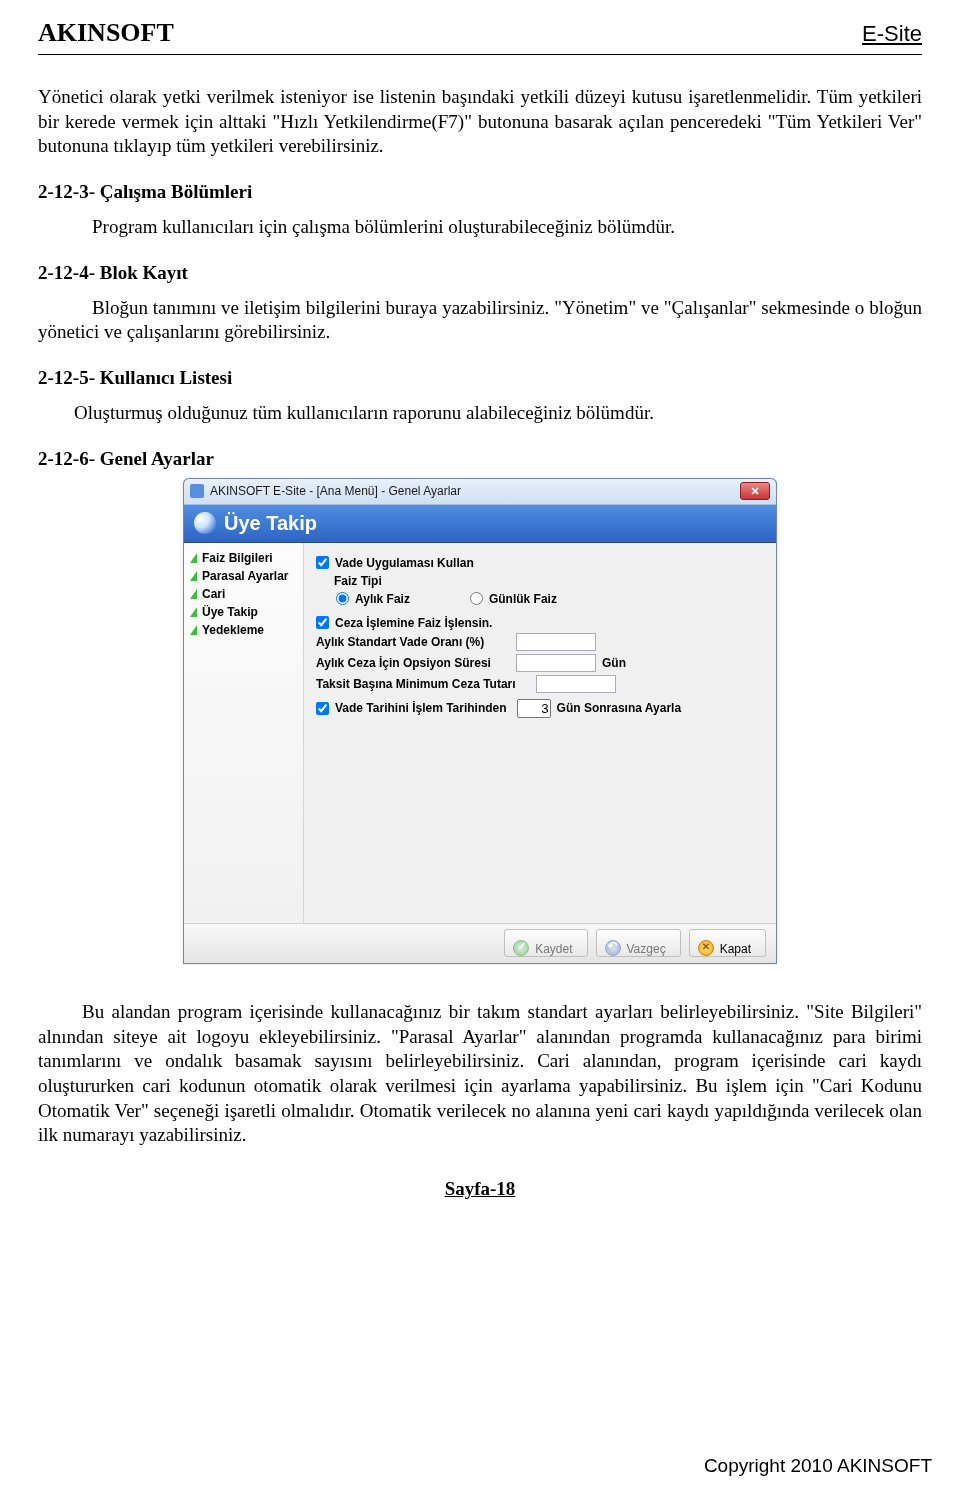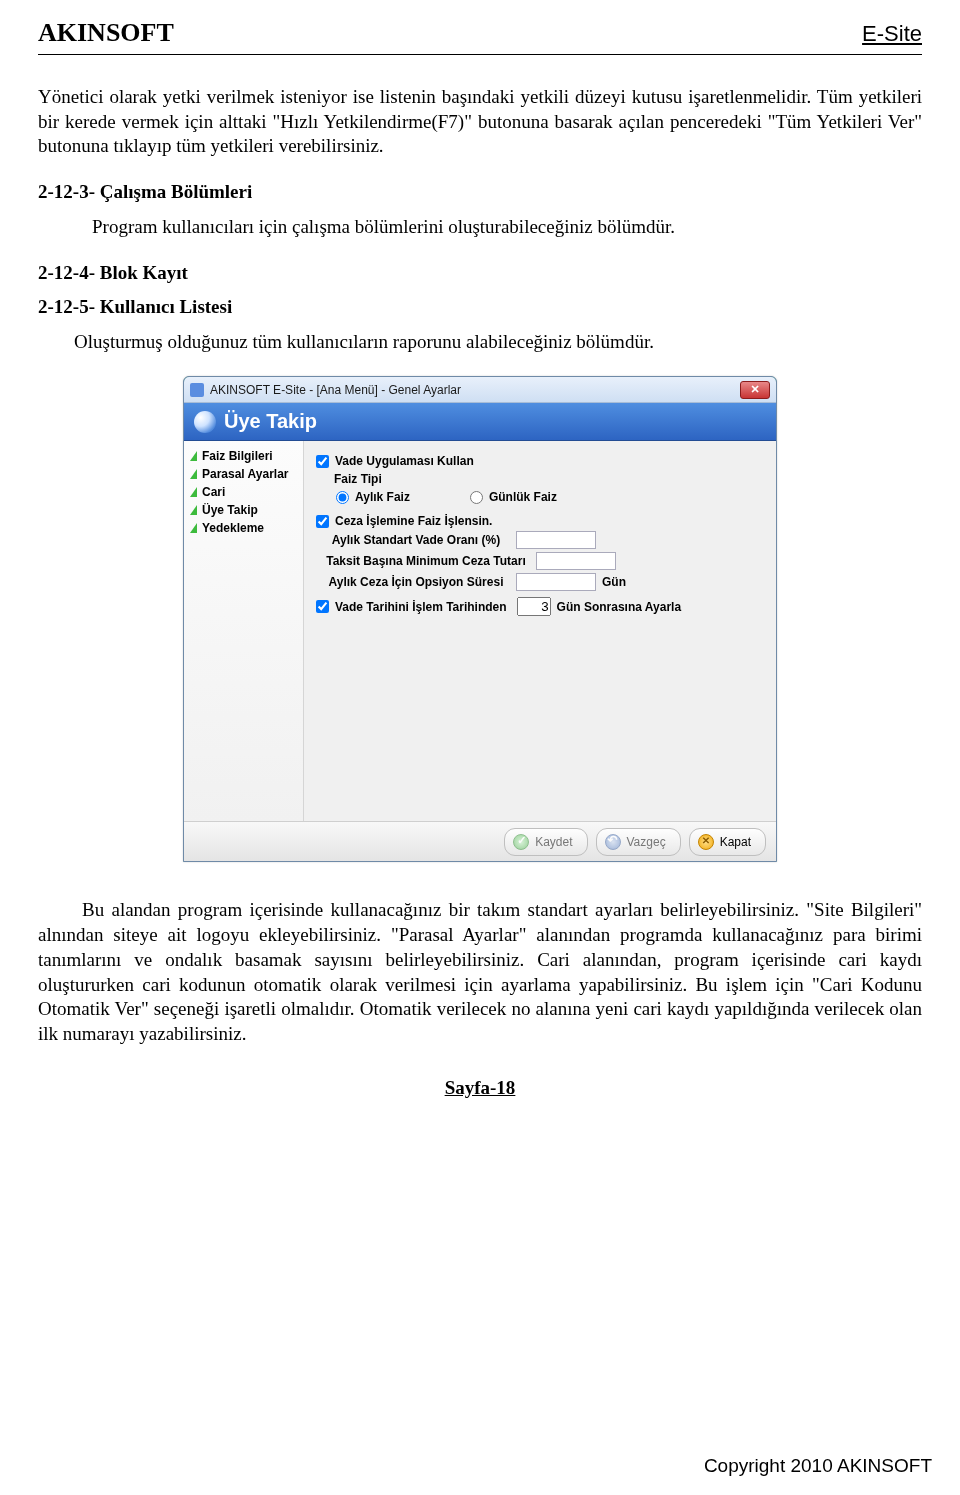--- a/index.html
+++ b/index.html
@@ -113,39 +113,39 @@
   .cb-row { display: flex; align-items: center; margin: 3px 0; font-weight: bold; }
   .cb-row input[type=checkbox] { margin-right: 6px; width: 13px; height: 13px; }
   .group-title { font-weight: bold; margin: 4px 0 4px 18px; }
   .radio-row { display: flex; align-items: center; gap: 60px; margin: 2px 0 10px 20px; font-weight: bold; }
   .radio-row label { display: flex; align-items: center; gap: 6px; }
   .field-row { display: flex; align-items: center; margin: 3px 0; font-weight: bold; }
   .field-row input[type=text] {
     height: 18px; border: 1px solid #aab; background: #fff; padding: 0 3px;
     font-size: 12px;
   }
-  .lbl { white-space: nowrap; text-align: center; }
+  .lbl { white-space: nowrap; }
   .after { margin-left: 6px; }
 
   .btnbar {
     height: 40px;
     background: linear-gradient(#f8f8f8,#e4e4e4);
     border-top: 1px solid #cfcfcf;
     display: flex;
     align-items: center;
     justify-content: flex-end;
     gap: 8px;
     padding-right: 10px;
   }
   .btn {
-    display: flex; align-items: center; gap: 6px;
+    display: flex; align-items: flex-end; gap: 6px;
     height: 28px;
     padding: 0 14px 0 8px;
     border: 1px solid #bfbfbf;
-    border-radius: 11px;
+    border-radius: 3px;
     background: linear-gradient(#fefefe,#e8e8e8);
     font-size: 12px;
     color: #777;
     cursor: pointer;
   }
   .btn.enabled { color: #000; }
   .bico { width: 16px; height: 16px; border-radius: 50%; display: inline-block; }
   .ico-save { background: radial-gradient(#c7f3c7,#5fbb5f); border: 1px solid #4a9a4a; opacity: 0.6; position: relative; }
   .ico-save::after { content: "✓"; position: absolute; left: 3px; top: -1px; color: #fff; font-size: 11px; font-weight: bold; }
   .ico-cancel { background: radial-gradient(#c9d8ef,#6a8dc9); border: 1px solid #5775aa; opacity: 0.6; position: relative; }
@@ -164,27 +164,31 @@
 
   <p class="para">Yönetici olarak yetki verilmek isteniyor ise listenin başındaki yetkili düzeyi kutusu işaretlenmelidir. Tüm yetkileri bir kerede vermek için alttaki "Hızlı Yetkilendirme(F7)" butonuna basarak açılan penceredeki "Tüm Yetkileri Ver" butonuna tıklayıp tüm yetkileri verebilirsiniz.</p>
 
   <div>
     <div class="sec-title">2-12-3- Çalışma Bölümleri</div>
     <div class="sec-body">Program kullanıcıları için çalışma bölümlerini oluşturabileceğiniz bölümdür.</div>
   </div>
 
   <div>
     <div class="sec-title">2-12-4- Blok Kayıt</div>
+    <div class="para" style="margin-left:0;"><span style="display:inline-block;width:54px;"></span><span>Bloğun tanımını ve iletişim bilgilerini buraya yazabilirsiniz. "Yönetim" ve "Çalışanlar" sekmesinde o bloğun yönetici ve çalışanlarını görebilirsiniz.</span></div>
   </div>
 
   <div>
     <div class="sec-title">2-12-5- Kullanıcı Listesi</div>
     <div class="sec-body" style="margin-left:36px;">Oluşturmuş olduğunuz tüm kullanıcıların raporunu alabileceğiniz bölümdür.</div>
   </div>
 
+  <div>
+    <div class="sec-title" style="margin-bottom:8px;">2-12-6- Genel Ayarlar</div>
+  </div>
 
   <div class="window-wrap">
     <div class="win">
       <div class="titlebar">
         <span class="ticon"></span>
         <span>AKINSOFT E-Site        - [Ana Menü] - Genel Ayarlar</span>
         <span class="spacer"></span>
         <span class="closebtn">
           <span>✕</span>
         </span>
@@ -234,27 +238,27 @@
           </div>
           <div class="cb-row">
             <input type="checkbox" checked="" style="">
             <span class="lbl">Ceza İşlemine Faiz İşlensin.</span>
           </div>
           <div class="field-row">
             <span class="lbl" style="width:200px;">Aylık Standart Vade Oranı (%)</span>
             <input type="text" style="width: 80px;">
           </div>
           <div class="field-row">
-            <span class="lbl" style="width:220px;">Taksit Başına Minimum Ceza Tutarı</span>
-            <input type="text" style="width: 80px;">
-          </div>
-          <div class="field-row">
             <span class="lbl" style="width:200px;">Aylık Ceza İçin Opsiyon Süresi</span>
             <input type="text" style="width: 80px;">
             <span class="after">Gün</span>
+          </div>
+          <div class="field-row">
+            <span class="lbl" style="width:220px;">Taksit Başına Minimum Ceza Tutarı</span>
+            <input type="text" style="width: 80px;">
           </div>
           <div class="cb-row" style="margin-top:6px;">
             <input type="checkbox" checked="" style="">
             <span class="lbl">Vade Tarihini İşlem Tarihinden</span>
             <input type="text" style="width: 34px; margin-left: 10px; text-align: right;" value="3">
             <span class="after">Gün Sonrasına Ayarla</span>
           </div>
         </div>
       </div>
       <div class="btnbar">

